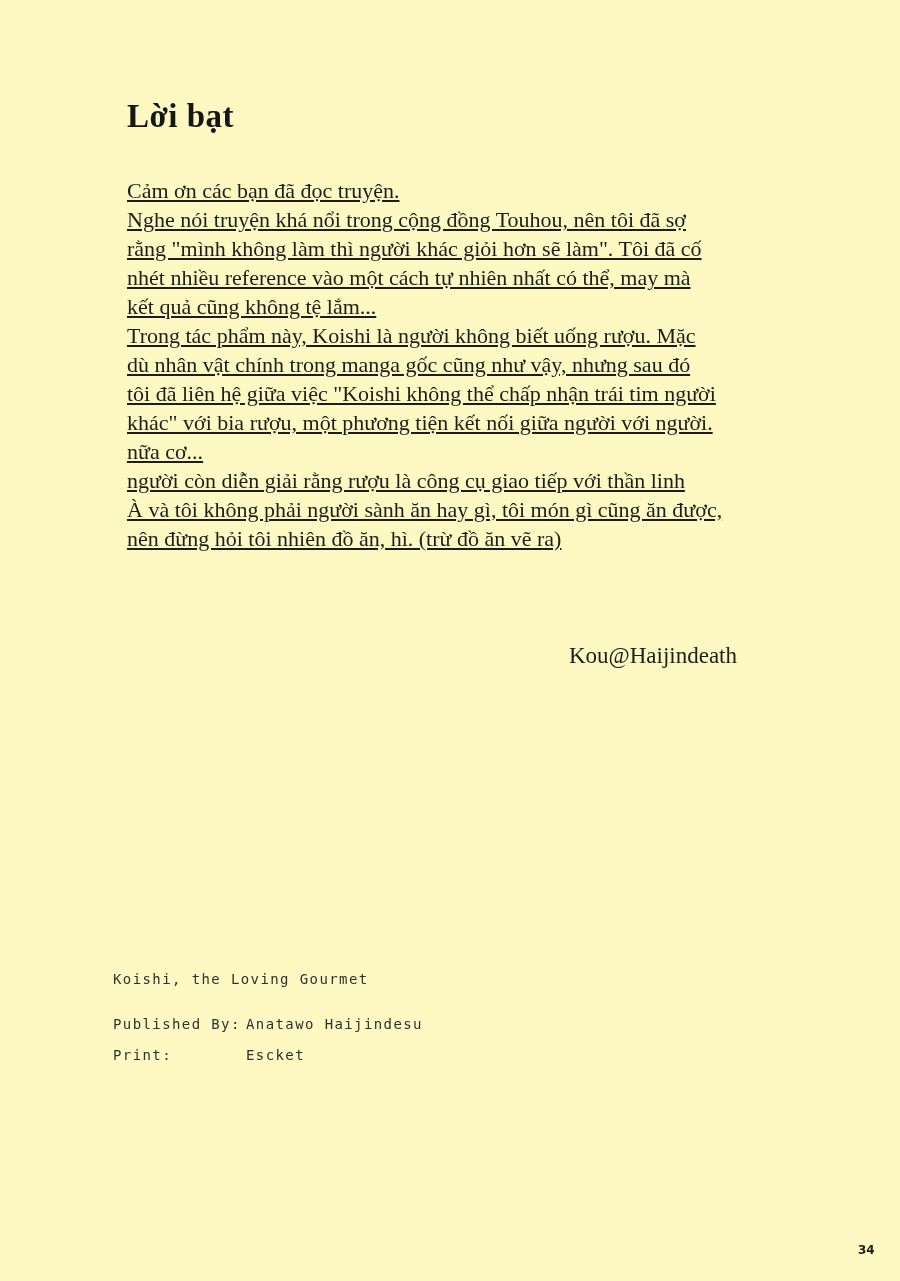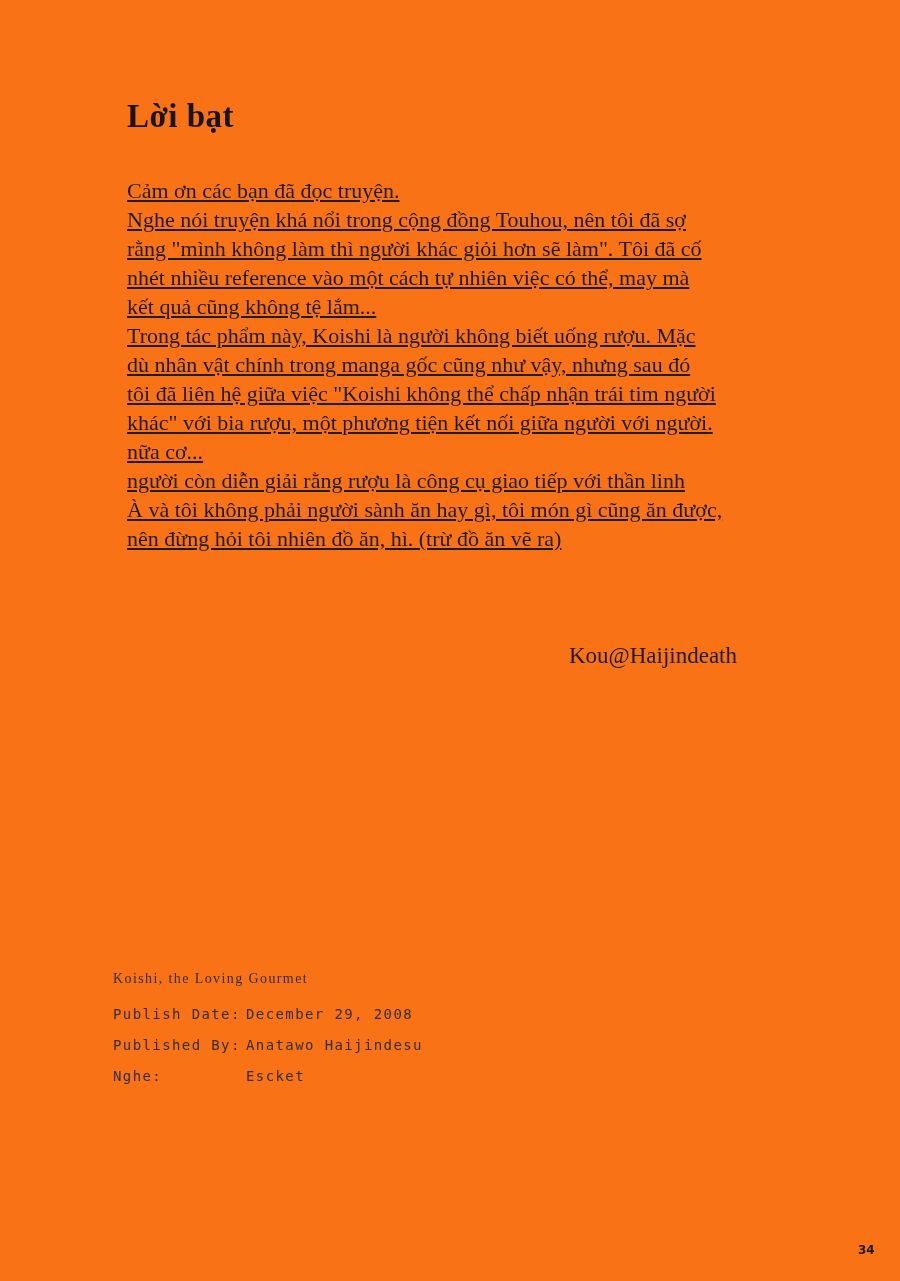--- a/index.html
+++ b/index.html
@@ -4,21 +4,21 @@
 <style>
   html, body {
     margin: 0;
     padding: 0;
     background: #ffffff;
   }
   .page {
     position: relative;
     width: 900px;
     height: 1281px;
-    background: #f97316;
+    background: #fef9c3;
     overflow: hidden;
     font-family: "Liberation Serif", serif;
   }
   .title {
     position: absolute;
     left: 127px;
     top: 98px;
     margin: 0;
     font-family: "Liberation Serif", serif;
     font-size: 33px;
@@ -51,22 +51,21 @@
   .colophon {
     position: absolute;
     left: 113px;
     top: 971px;
     font-family: "DejaVu Sans Mono", monospace;
     font-size: 14px;
     color: #303030;
     letter-spacing: 1.4px;
   }
   .colophon-title {
-    margin-bottom: 19px;
-    font-family: Liberation Serif, serif;
+    margin-bottom: 29px;
   }
   .colophon-row {
     display: flex;
     height: 31px;
     align-items: flex-start;
   }
   .colophon-label {
     width: 133px;
     flex: 0 0 133px;
   }
@@ -88,47 +87,43 @@
 <body>
 
 <div class="page">
 
   <h1 class="title">Lời bạt</h1>
 
   <div class="body-text">
     <div class="body-line">Cảm ơn các bạn đã đọc truyện.</div>
     <div class="body-line">Nghe nói truyện khá nổi trong cộng đồng Touhou, nên tôi đã sợ</div>
     <div class="body-line">rằng "mình không làm thì người khác giỏi hơn sẽ làm". Tôi đã cố</div>
-    <div class="body-line">nhét nhiều reference vào một cách tự nhiên việc có thể, may mà</div>
+    <div class="body-line">nhét nhiều reference vào một cách tự nhiên nhất có thể, may mà</div>
     <div class="body-line">kết quả cũng không tệ lắm...</div>
     <div class="body-line">Trong tác phẩm này, Koishi là người không biết uống rượu. Mặc</div>
     <div class="body-line">dù nhân vật chính trong manga gốc cũng như vậy, nhưng sau đó</div>
     <div class="body-line">tôi đã liên hệ giữa việc "Koishi không thể chấp nhận trái tim người</div>
     <div class="body-line">khác" với bia rượu, một phương tiện kết nối giữa người với người.</div>
     <div class="body-line">nữa cơ...</div>
     <div class="body-line">người còn diễn giải rằng rượu là công cụ giao tiếp với thần linh</div>
     <div class="body-line">À và tôi không phải người sành ăn hay gì, tôi món gì cũng ăn được,</div>
     <div class="body-line">nên đừng hỏi tôi nhiên đồ ăn, hì. (trừ đồ ăn vẽ ra)</div>
   </div>
 
   <div class="signature">Kou@Haijindeath</div>
 
   <div class="colophon">
     <div class="colophon-title">Koishi, the Loving Gourmet</div>
     <div class="colophon-rows">
       <div class="colophon-row">
-        <span class="colophon-label">Publish Date:</span>
-        <span class="colophon-value">December 29, 2008</span>
-      </div>
-      <div class="colophon-row">
         <span class="colophon-label">Published By:</span>
         <span class="colophon-value">Anatawo Haijindesu</span>
       </div>
       <div class="colophon-row">
-        <span class="colophon-label">Nghe:</span>
+        <span class="colophon-label">Print:</span>
         <span class="colophon-value">Escket</span>
       </div>
     </div>
   </div>
 
   <div class="page-number">34</div>
 
 </div>
 
 </body></html>

